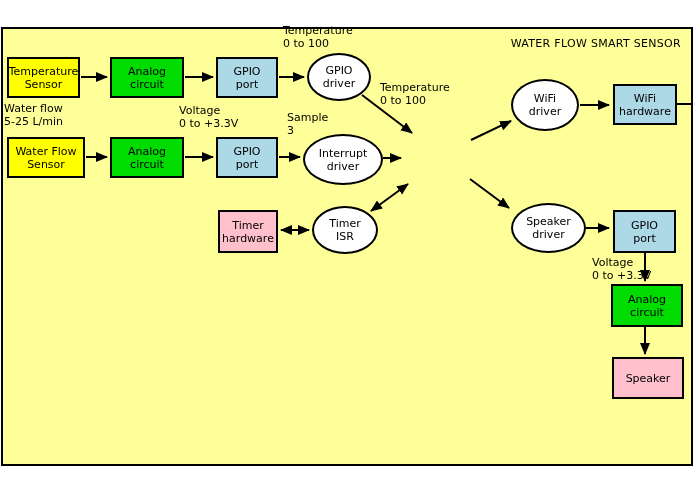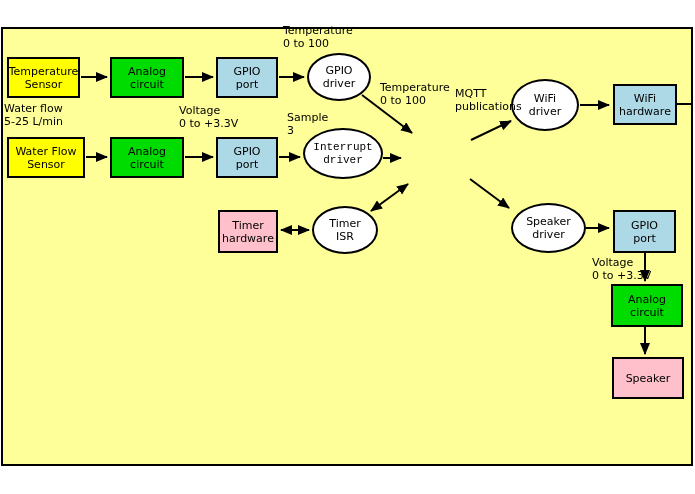--- a/index.html
+++ b/index.html
@@ -61,20 +61,21 @@
       <line x1="471" y1="140" x2="511" y2="121" marker-end="url(#mEnd)"></line>
       <line x1="580" y1="105" x2="609" y2="105" marker-end="url(#mEnd)"></line>
       <line x1="677" y1="104" x2="692" y2="104"></line>
       <line x1="470" y1="179" x2="509" y2="208" marker-end="url(#mEnd)"></line>
       <line x1="586" y1="228" x2="609" y2="228" marker-end="url(#mEnd)"></line>
       <line x1="645" y1="253" x2="645" y2="281" marker-end="url(#mEnd)"></line>
       <line x1="645" y1="327" x2="645" y2="354" marker-end="url(#mEnd)"></line>
     </g>
   </svg>
 
+  <div class="title">WATER FLOW SMART SENSOR</div>
 
   <div class="node box-yellow" style="left:7px;   top:57px;  width:73px; height:41px;">Temperature
 Sensor</div>
   <div class="node box-green" style="left:110px; top:57px;  width:74px; height:41px;">Analog
 circuit</div>
   <div class="node box-blue" style="left:216px; top:57px;  width:62px; height:41px;">GPIO
 port</div>
   <div class="node box-yellow" style="left:7px;   top:137px; width:78px; height:41px;">Water Flow
 Sensor</div>
   <div class="node box-green" style="left:110px; top:137px; width:74px; height:41px;">Analog
@@ -86,37 +87,35 @@
   <div class="node box-blue" style="left:613px; top:84px;  width:64px; height:41px;">WiFi
 hardware</div>
   <div class="node box-blue" style="left:613px; top:210px; width:63px; height:43px;">GPIO
 port</div>
   <div class="node box-green" style="left:611px; top:284px; width:72px; height:43px;">Analog
 circuit</div>
   <div class="node box-pink" style="left:612px; top:357px; width:72px; height:42px;">Speaker</div>
 
   <div class="node ellipse" style="left:307px; top:53px;  width:64px; height:48px;">GPIO
 driver</div>
-  <div class="node ellipse" style="left:303px; top:128px; width:80px; height:51px;font-family:Liberation Mono, monospace;">Interrupt
+  <div class="node ellipse" style="left:303px; top:134px; width:80px; height:51px;">Interrupt
 driver</div>
   <div class="node ellipse" style="left:312px; top:206px; width:66px; height:48px;">Timer
 ISR</div>
   <div class="node ellipse" style="left:511px; top:79px;  width:68px; height:52px;">WiFi
 driver</div>
   <div class="node ellipse" style="left:511px; top:203px; width:75px; height:50px;">Speaker
 driver</div>
 
   <div class="flabel" style="left:283px; top:24px;">Temperature
 0 to 100</div>
   <div class="flabel" style="left:380px; top:81px;">Temperature
 0 to 100</div>
   <div class="flabel" style="left:179px; top:104px;">Voltage
 0 to +3.3V</div>
   <div class="flabel" style="left:287px; top:111px;">Sample
 3</div>
-  <div class="flabel" style="left:455px; top:87px;">MQTT
-publications</div>
   <div class="flabel" style="left:4px;   top:102px;">Water flow
 5-25 L/min</div>
   <div class="flabel" style="left:592px; top:256px;">Voltage
 0 to +3.3V</div>
 
 </div>
 
 </body></html>

